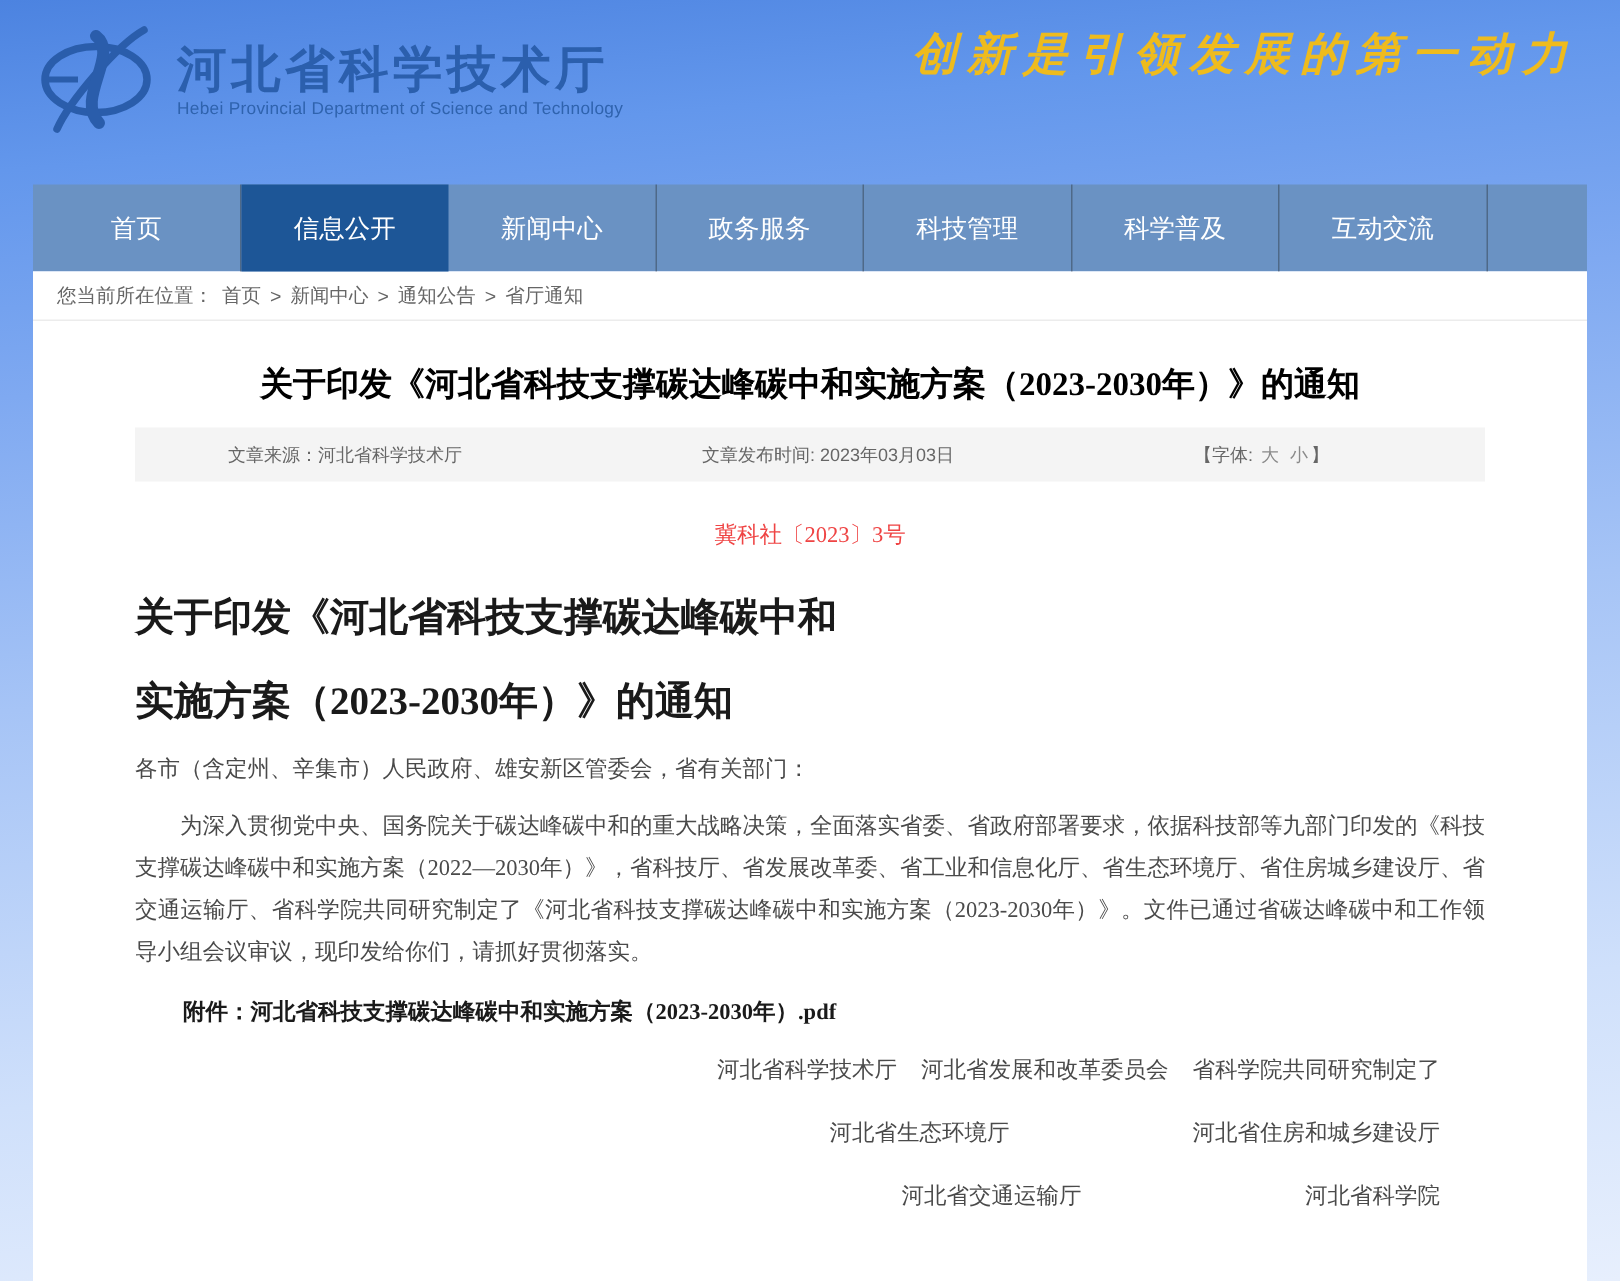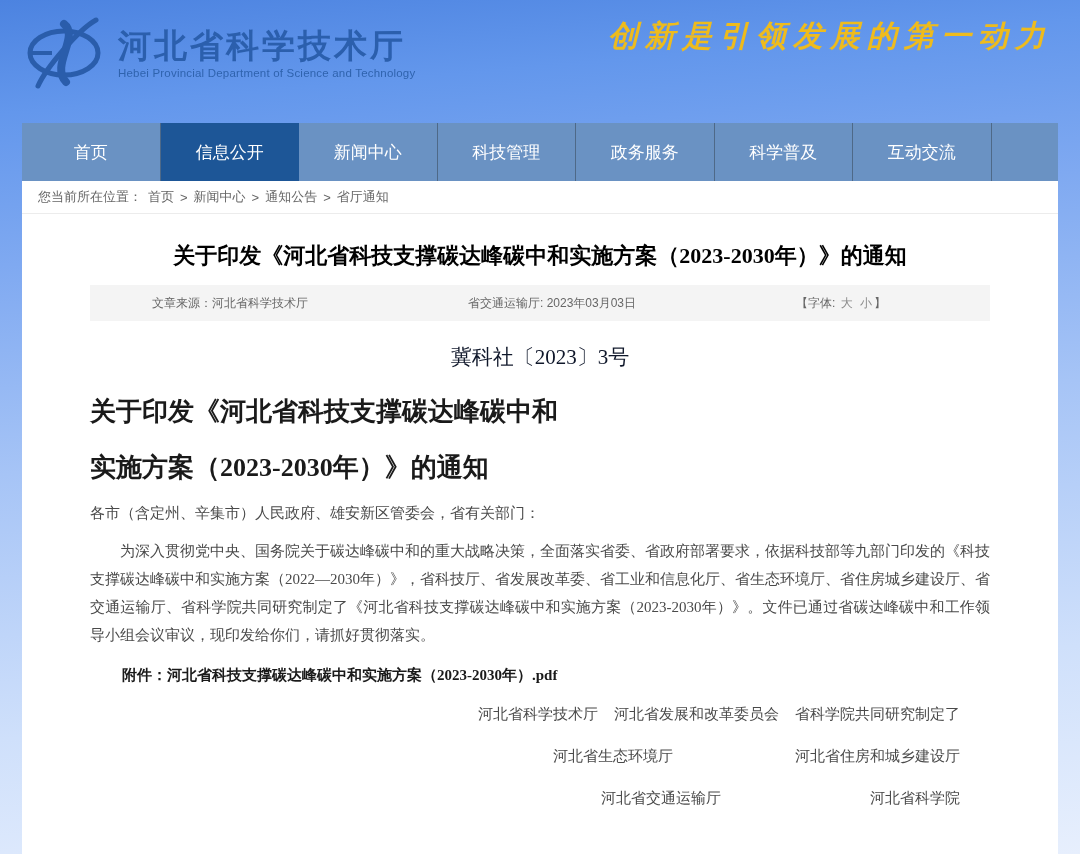--- a/index.html
+++ b/index.html
@@ -44,21 +44,21 @@
     color:#000; line-height:32px; font-family:"Liberation Serif","DejaVu Serif",serif;
   }
   .meta-bar {
     margin-top:13px; height:36px; background:#f4f4f4;
     display:flex; align-items:center; justify-content:space-between;
     padding:0 104px 0 62px; font-size:12px; color:#666;
     font-family:"Liberation Sans",sans-serif;
   }
   .meta-item { white-space:nowrap; }
   .font-ctrl { cursor:pointer; color:#8a8a8a; padding:0 2px; }
-  .doc-number { margin-top:26px; text-align:center; font-size:21px; color:#0f172a; line-height:20px; }
+  .doc-number { margin-top:26px; text-align:center; font-size:15px; color:#ef4444; line-height:20px; }
   .doc-title { text-align:left; font-size:26px; font-weight:bold; color:#1a1a1a; line-height:34px; }
   .doc-title.line1 { margin-top:28px; }
   .doc-title.line2 { margin-top:22px; }
   .addressee { margin-top:16px; font-size:15px; color:#4a4a4a; line-height:24px; }
   .body-text {
     margin-top:12px; font-size:15px; color:#4a4a4a; line-height:28px;
     text-indent:2em; text-align:justify;
   }
   .attachment { margin-top:14px; padding-left:2em; line-height:24px; }
   .attachment a { font-size:15px; font-weight:bold; color:#1a1a1a; text-decoration:none; cursor:pointer; }
@@ -89,22 +89,22 @@
         <span class="site-name-en" style="display:block">Hebei Provincial Department of Science and Technology</span>
       </span>
     </a>
     <div class="slogan">创新是引领发展的第一动力</div>
   </header>
 
   <nav class="main-nav">
     <a class="nav-item">首页</a>
     <a class="nav-item active">信息公开</a>
     <a class="nav-item">新闻中心</a>
+    <a class="nav-item">政务服务</a>
     <a class="nav-item">科技管理</a>
-    <a class="nav-item">政务服务</a>
     <a class="nav-item">科学普及</a>
     <a class="nav-item">互动交流</a>
     <div class="nav-filler"></div>
   </nav>
 
   <div class="content-box">
 
     <div class="breadcrumb-bar">
       <span>您当前所在位置：</span>
       <a>首页</a>
@@ -114,21 +114,21 @@
       <a>通知公告</a>
       <span class="sep">&gt;</span>
       <a>省厅通知</a>
     </div>
 
     <article>
       <h1 class="article-title">关于印发《河北省科技支撑碳达峰碳中和实施方案（2023-2030年）》的通知</h1>
 
       <div class="meta-bar">
         <span class="meta-item"><span>文章来源：</span><span>河北省科学技术厅</span></span>
-        <span class="meta-item"><span>省交通运输厅: </span><span>2023年03月03日</span></span>
+        <span class="meta-item"><span>文章发布时间: </span><span>2023年03月03日</span></span>
         <span class="meta-item"><span>【字体:</span> <span class="font-ctrl">大</span> <span class="font-ctrl">小</span><span>】</span></span>
       </div>
 
       <div class="doc-number">冀科社〔2023〕3号</div>
 
       <div class="doc-title line1">关于印发《河北省科技支撑碳达峰碳中和</div>
       <div class="doc-title line2">实施方案（2023-2030年）》的通知</div>
 
       <p class="addressee">各市（含定州、辛集市）人民政府、雄安新区管委会，省有关部门：</p>
 

